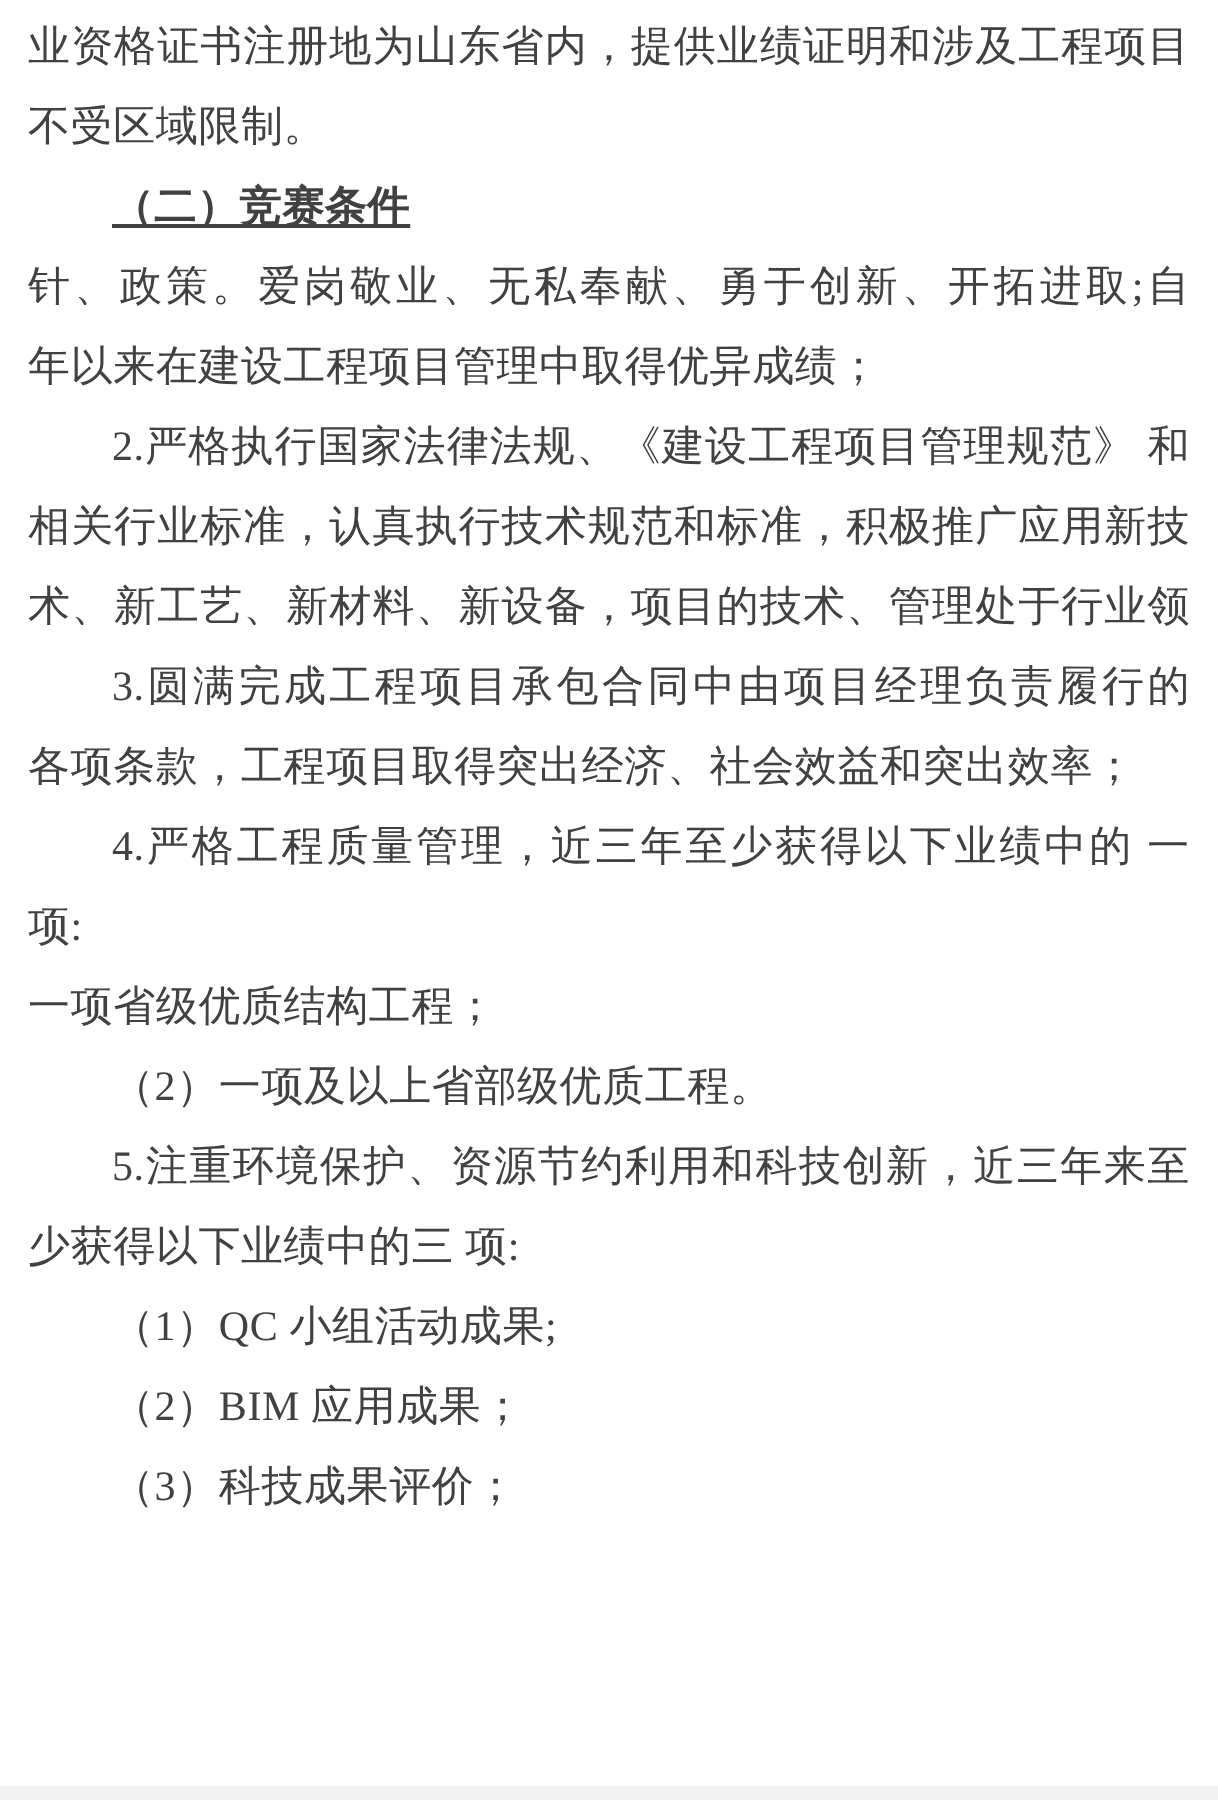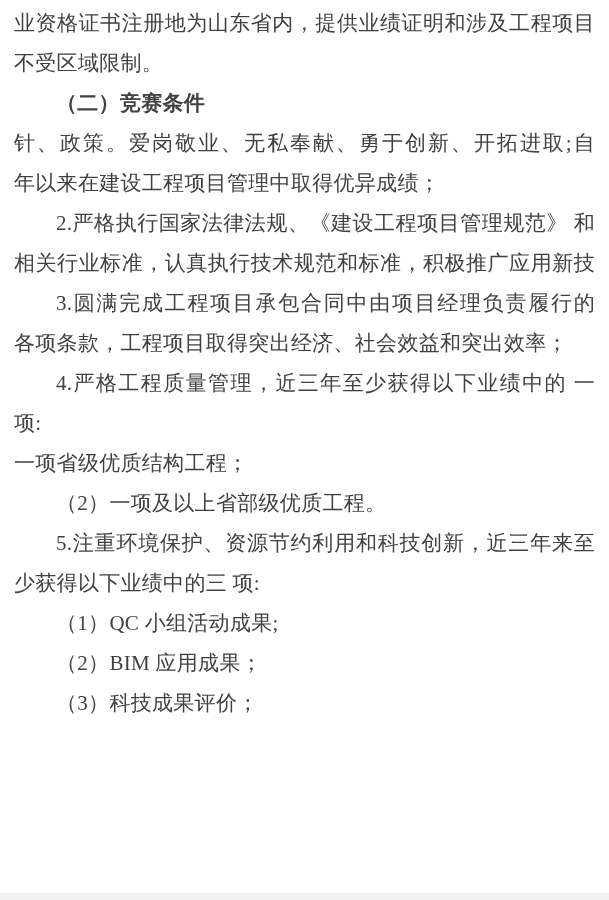--- a/index.html
+++ b/index.html
@@ -25,21 +25,21 @@
     letter-spacing: 0.3px;
     white-space: nowrap;
     overflow: hidden;
   }
   .line.justify {
     white-space: normal;
     text-align: justify;
     text-align-last: justify;
   }
   .line.indent { text-indent: 2em; }
-  .line.heading { font-weight: bold; }
+  .line.heading { font-weight: bold; text-decoration: underline; }
   .hl {
     background: var(--hl, #aec6e8);
     outline: 1px solid #8fb0d9;
   }
   .page-bottom-edge {
     position: absolute;
     left: 0; right: 0; bottom: 0;
     height: 7px;
     background: var(--edge, #f2f2f2);
   }
@@ -49,20 +49,21 @@
 
 <div class="page" style="background: rgb(255, 255, 255);">
   <div class="doc">
       <div class="line justify">业资格证书注册地为山东省内，提供业绩证明和涉及工程项目</div>
       <div class="line">不受区域限制。</div>
       <div class="line indent heading">（二）竞赛条件</div>
       <div class="line justify">针、政策。爱岗敬业、无私奉献、勇于创新、开拓进取;自 2019</div>
       <div class="line">年以来在建设工程项目管理中取得优异成绩；</div>
       <div class="line indent justify">2.严格执行国家法律法规、《建设工程项目管理规范》 和</div>
       <div class="line justify">相关行业标准，认真执行技术规范和标准，积极推广应用新技</div>
+      <div class="line justify">术、新工艺、新材料、新设备，项目的技术、管理处于行业领</div>
       <div class="line indent justify">3.圆满完成工程项目承包合同中由项目经理负责履行的</div>
       <div class="line">各项条款，工程项目取得突出经济、社会效益和突出效率；</div>
       <div class="line indent justify">4.严格工程质量管理，近三年至少获得以下业绩中的 一</div>
       <div class="line">项:</div>
       <div class="line">一项省级优质结构工程；</div>
       <div class="line indent">（2）一项及以上省部级优质工程。</div>
       <div class="line indent justify">5.注重环境保护、资源节约利用和科技创新，近三年来至</div>
       <div class="line">少获得以下业绩中的三 项:</div>
       <div class="line indent">（1）QC 小组活动成果;</div>
       <div class="line indent">（2）BIM 应用成果；</div>

